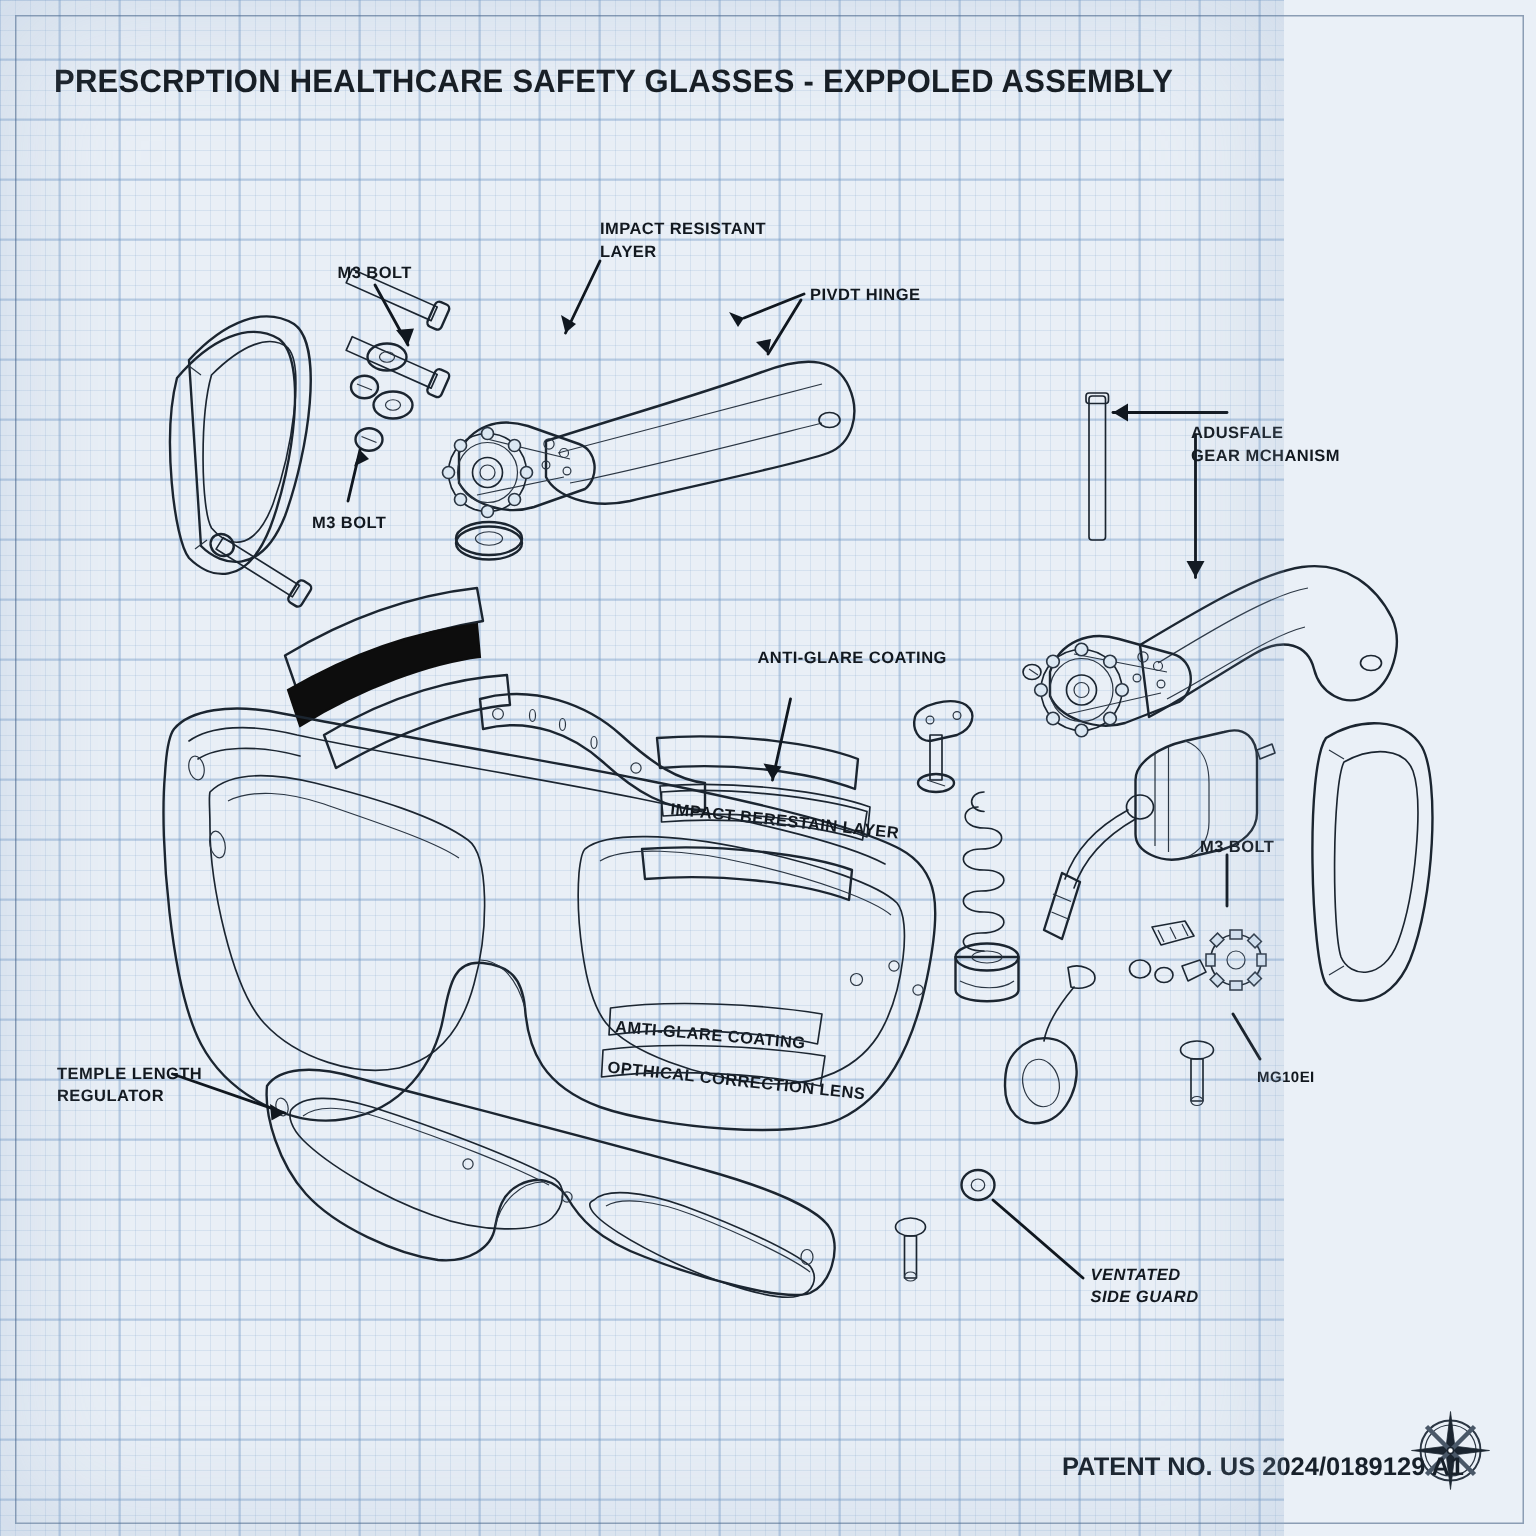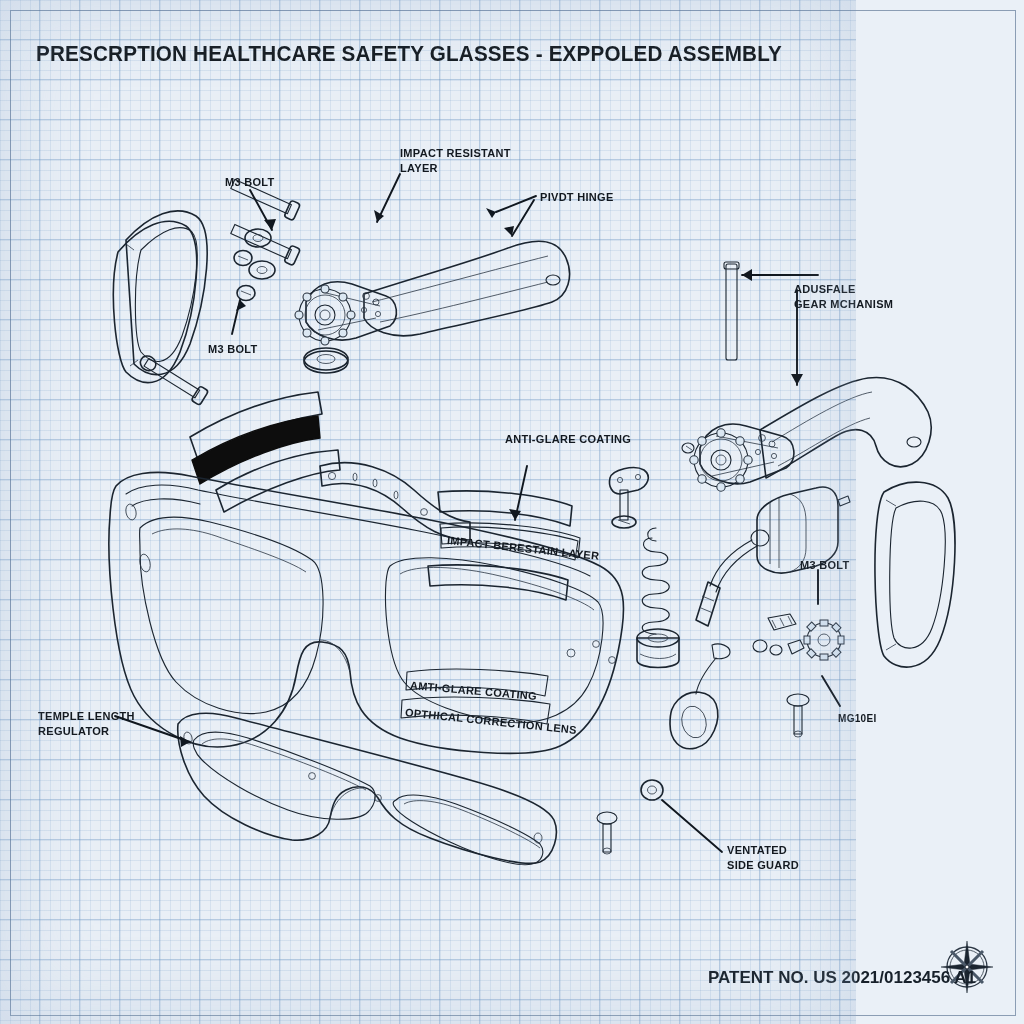--- a/index.html
+++ b/index.html
@@ -378,21 +378,21 @@
 LAYER</div>
   <div class="lbl" style="left:540px;top:190px;">PIVDT HINGE</div>
   <div class="lbl" style="left:208px;top:342px;">M3 BOLT</div>
   <div class="lbl" style="left:794px;top:258px;margin-top:24px;">ADUSFALE
 GEAR MCHANISM</div>
   <div class="lbl" style="left:505px;top:432px;">ANTI-GLARE COATING</div>
   <div class="lbl" style="left:800px;top:558px;">M3 BOLT</div>
   <div class="lbl" style="left:38px;top:690px;margin-top:19px;">TEMPLE LENGTH
 REGULATOR</div>
   <div class="lbl tiny" style="left:838px;top:711px;">MG10EI</div>
-  <div class="lbl" style="left:727px;top:843px;">VENTATED
+  <div class="lbl" style="left:727px;top:843px;font-style:italic;">VENTATED
 SIDE GUARD</div>
 
   <div class="lbl sm" style="left:447px;top:533px;transform:rotate(6deg);transform-origin:left center;">IMPACT BERESTAIN LAYER</div>
 
   <div class="lbl sm" style="left:410px;top:678px;transform:rotate(5deg);transform-origin:left center;">AMTI-GLARE COATING</div>
 
   <div class="lbl sm" style="left:405px;top:705px;transform:rotate(6deg);transform-origin:left center;">OPTHICAL CORRECTION LENS</div>
 
   <svg class="art" viewBox="0 0 1024 1024">
     <path class="ol2" fill="none" d="M441 528 C486 524 548 532 578 541 L575 560 C544 550 488 544 441 548 Z"></path>
@@ -411,15 +411,15 @@
     </g>
     <g fill="#4a5868">
       <path d="M13 13 L28 28 L29 29 L14 14 Z" stroke="#4a5868" stroke-width="3"></path>
       <path d="M45 13 L30 28 L29 29 L44 14 Z" stroke="#4a5868" stroke-width="3"></path>
       <path d="M13 45 L28 30 L29 29 L14 44 Z" stroke="#4a5868" stroke-width="3"></path>
       <path d="M45 45 L30 30 L29 29 L44 44 Z" stroke="#4a5868" stroke-width="3"></path>
     </g>
     <circle cx="29" cy="29" r="2" fill="#fff" stroke="#1b2530" stroke-width="1"></circle>
   </svg>
 
-  <div id="patent">PATENT NO. US 2021/0123456 A1</div>
+  <div id="patent">PATENT NO. US 2024/0189129 A1</div>
 
 </div>
 
 </body></html>

